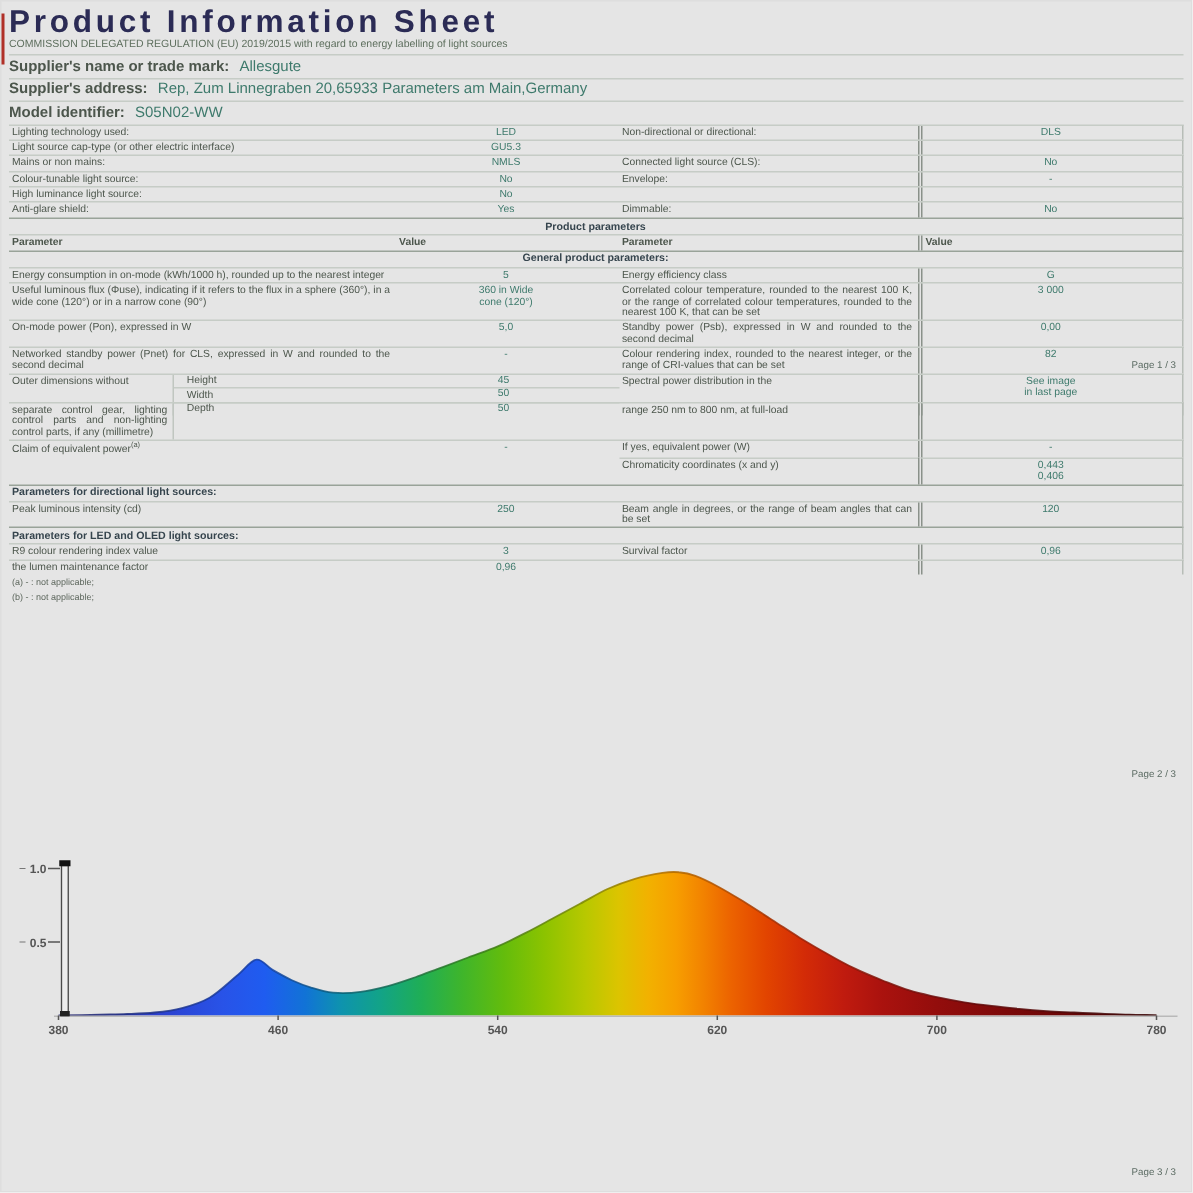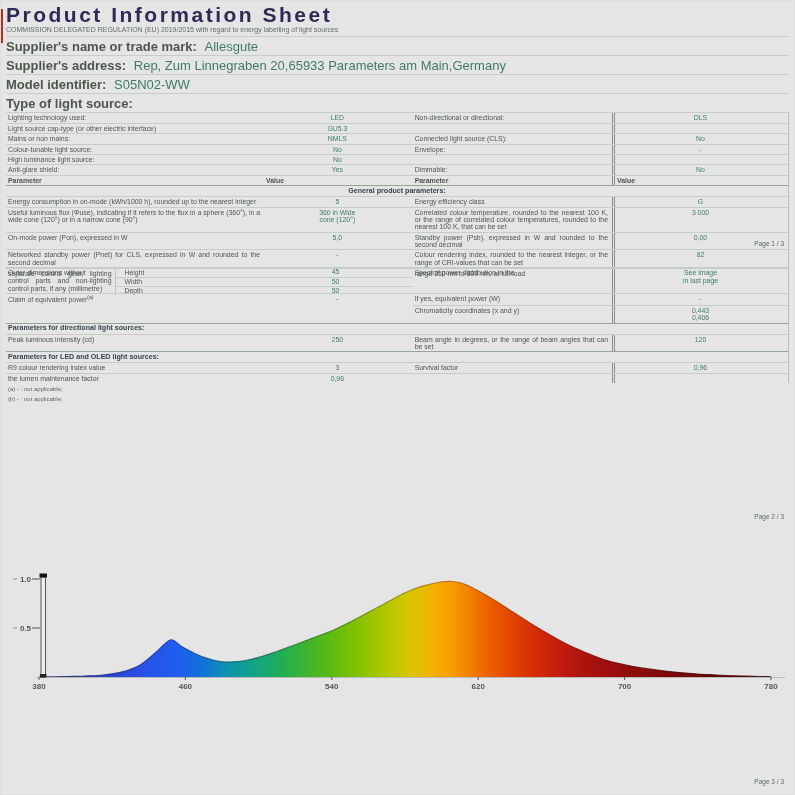--- a/index.html
+++ b/index.html
@@ -10,21 +10,21 @@
   
   .page{position:absolute;left:5px;right:5px;}
   #page1{top:3px;}
   #page2{top:267px;}
   .pfoot{position:absolute;right:10px;font-size:6.5px;color:#5b6b63;}
   #f1{top:239px;} #f2{top:512px;} #f3{top:777px;}
 
   
   h1.title{margin:0 0 1px 0;font-size:21px;font-weight:800;letter-spacing:2.5px;color:var(--c-title,#2b2b55);line-height:1.0;}
   .reg{font-size:7px;color:var(--c-sub,#5e6f5e);line-height:1.15;padding-bottom:2px;max-width:760px;}
-  .kv{font-size:13px;line-height:1.2;padding:1.5px 0 1px 0;border-top:1px solid #c6ccc6;}
+  .kv{font-size:10px;line-height:1.2;padding:1.5px 0 1px 0;border-top:1px solid #c6ccc6;}
   .kv .k{font-weight:bold;color:var(--c-label,#4c564c);}
   .kv .v{color:var(--c-value,#3e7a6c);margin-left:4px;}
 
   
   .tbl{font-size:6.9px;line-height:1.07;color:var(--c-label,#4c564c);}
   .trow{display:grid;grid-template-columns:33% 19% 25.5% 22.5%;border-top:1px solid #c6ccc6;border-right:1px solid #b7bdb7;}
   .trow.narrowgrid{grid-template-columns:14% 38% 25.5% 22.5%;}
   .trow .cell{padding:1px 4px 1px 2px;}
   .cell.p{text-align:justify;color:var(--c-label,#4c564c);}
   .cell.v{text-align:center;color:var(--c-value,#3e7a6c);white-space:pre-line;}
@@ -61,23 +61,20 @@
       <span class="v">Allesgute</span>
     </div>
     <div class="kv">
       <span class="k">Supplier's address:</span>
       <span class="v">Rep, Zum Linnegraben 20,65933 Parameters am Main,Germany</span>
     </div>
     <div class="kv">
       <span class="k">Model identifier:</span>
       <span class="v">S05N02-WW</span>
     </div>
-    <div class="kv">
-      <span class="k">Type of light source:</span>
-    </div>
 
     <div class="tbl" id="type-table">
         <div class="trow">
           <div class="cell p c1">Lighting technology used:</div>
           <div class="cell v c2">LED</div>
           <div class="cell p c3">Non-directional or directional:</div>
           <div class="cell v v2 c4">DLS</div>
         </div>
         <div class="trow">
           <div class="cell p c1">Light source cap-type (or other electric interface)</div>
@@ -104,20 +101,21 @@
           <div class="cell v v2 c4"></div>
         </div>
         <div class="trow">
           <div class="cell p c1">Anti-glare shield:</div>
           <div class="cell v c2">Yes</div>
           <div class="cell p c3">Dimmable:</div>
           <div class="cell v v2 c4">No</div>
         </div>
       </div>
 
+    <div class="sec center">Product parameters</div>
     <div class="tbl">
         <div class="trow headrow" id="col-headers">
           <div class="cell">Parameter</div>
           <div class="cell">Value</div>
           <div class="cell">Parameter</div>
           <div class="cell v2" style="text-align: left; color: var(--c-label);">Value</div>
         </div>
       </div>
     <div class="tbl" id="page1-table">
         <div class="sec center">General product parameters:</div>

